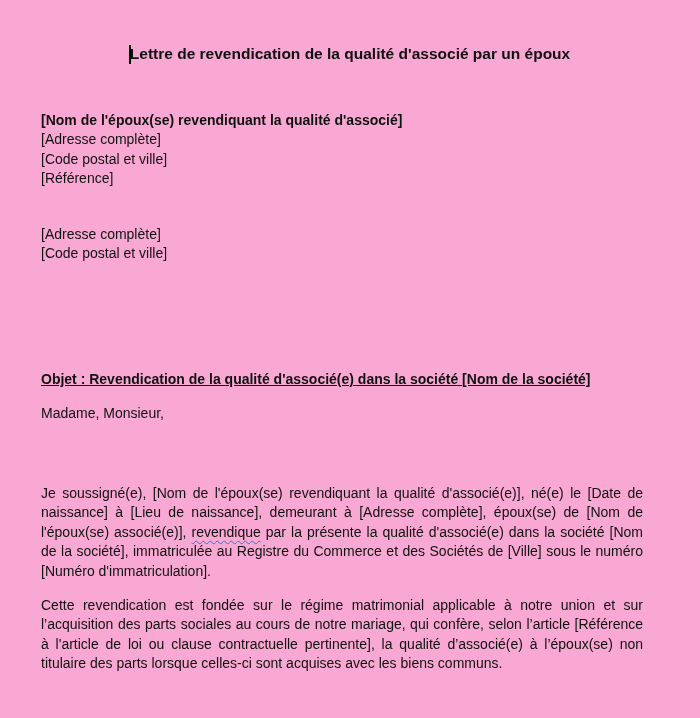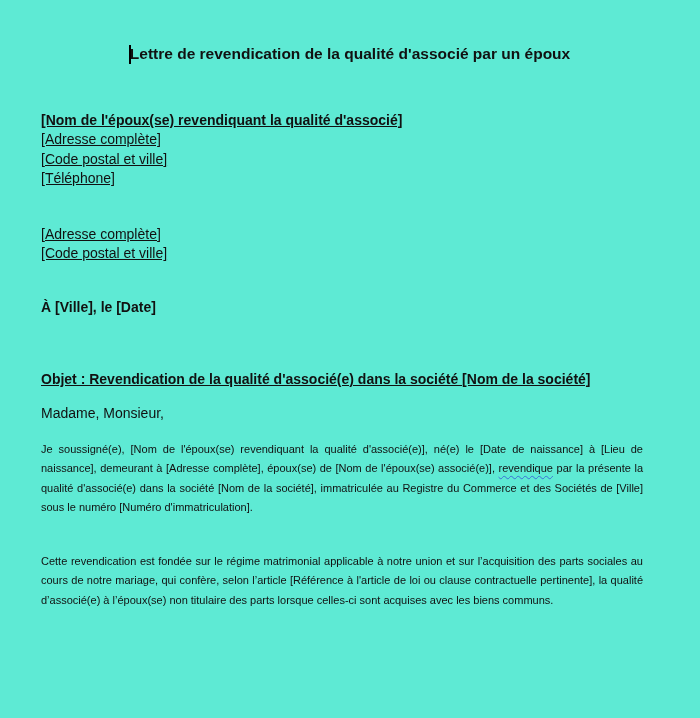--- a/index.html
+++ b/index.html
@@ -11,21 +11,21 @@
       width: 700px;
       height: 718px;
       overflow: hidden;
       font-family: "Liberation Sans", sans-serif;
       color: #111111;
     }
     .page {
       position: relative;
       width: 700px;
       height: 718px;
-      background: #5eead4;
+      background: #f9a8d4;
     }
     .title {
       position: absolute;
       left: 0;
       top: 44px;
       width: 700px;
       text-align: center;
       font-size: 15.5px;
       font-weight: bold;
       line-height: 20px;
@@ -44,32 +44,33 @@
       height: 19px;
       background: #000000;
     }
     .block {
       position: absolute;
       left: 41px;
       width: 602px;
       font-size: 14px;
       line-height: 19.4px;
     }
-    .block .line { display: block; white-space: nowrap; text-decoration: underline; }
+    .block .line { display: block; white-space: nowrap; }
     .bold { font-weight: bold; }
     .sender { top: 111px; }
     .recipient { top: 225px; }
     .place-date { top: 298px; }
     .subject { top: 370px; text-decoration: underline; }
     .salutation { top: 404px; }
     .para {
       text-align: justify;
       text-align-last: left;
       line-height: 19.4px;
-      font-size: 11px;
+      font-size: 14px;
+      margin-top: 44px;
     }
     .para1 { top: 440px; }
     .para2 { top: 552px; }
     .para3 { top: 647px; }
     .spell {
       text-decoration: underline wavy #3b6fd6;
       text-decoration-thickness: 1px;
       text-underline-offset: 3px;
     }
   </style>
@@ -82,29 +83,28 @@
     <span class="title-inner">
       <span class="cursor"></span>
       <span>Lettre de revendication de la qualité d'associé par un époux</span>
     </span>
   </div>
 
   <div class="block sender">
     <span class="line bold">[Nom de l'époux(se) revendiquant la qualité d'associé]</span>
     <span class="line">[Adresse complète]</span>
     <span class="line">[Code postal et ville]</span>
-    <span class="line">[Téléphone]</span>
+    <span class="line">[Référence]</span>
   </div>
 
   <div class="block recipient">
     <span class="line">[Adresse complète]</span>
     <span class="line">[Code postal et ville]</span>
   </div>
 
-  <div class="block place-date bold">À [Ville], le [Date]</div>
 
   <div class="block subject bold">Objet : Revendication de la qualité d'associé(e) dans la société [Nom de la société]</div>
 
   <div class="block salutation">Madame, Monsieur,</div>
 
   <div class="block para para1"><span>Je soussigné(e), [Nom de l'époux(se) revendiquant la qualité d'associé(e)], né(e) le [Date de naissance] à [Lieu de naissance], demeurant à [Adresse complète], époux(se) de [Nom de l'époux(se) associé(e)], </span><span class="spell">revendique</span><span> par la présente la qualité d'associé(e) dans la société [Nom de la société], immatriculée au Registre du Commerce et des Sociétés de [Ville] sous le numéro [Numéro d'immatriculation].</span></div>
 
   <div class="block para para2">Cette revendication est fondée sur le régime matrimonial applicable à notre union et sur l’acquisition des parts sociales au cours de notre mariage, qui confère, selon l’article [Référence à l'article de loi ou clause contractuelle pertinente], la qualité d’associé(e) à l’époux(se) non titulaire des parts lorsque celles-ci sont acquises avec les biens communs.</div>
 
 

